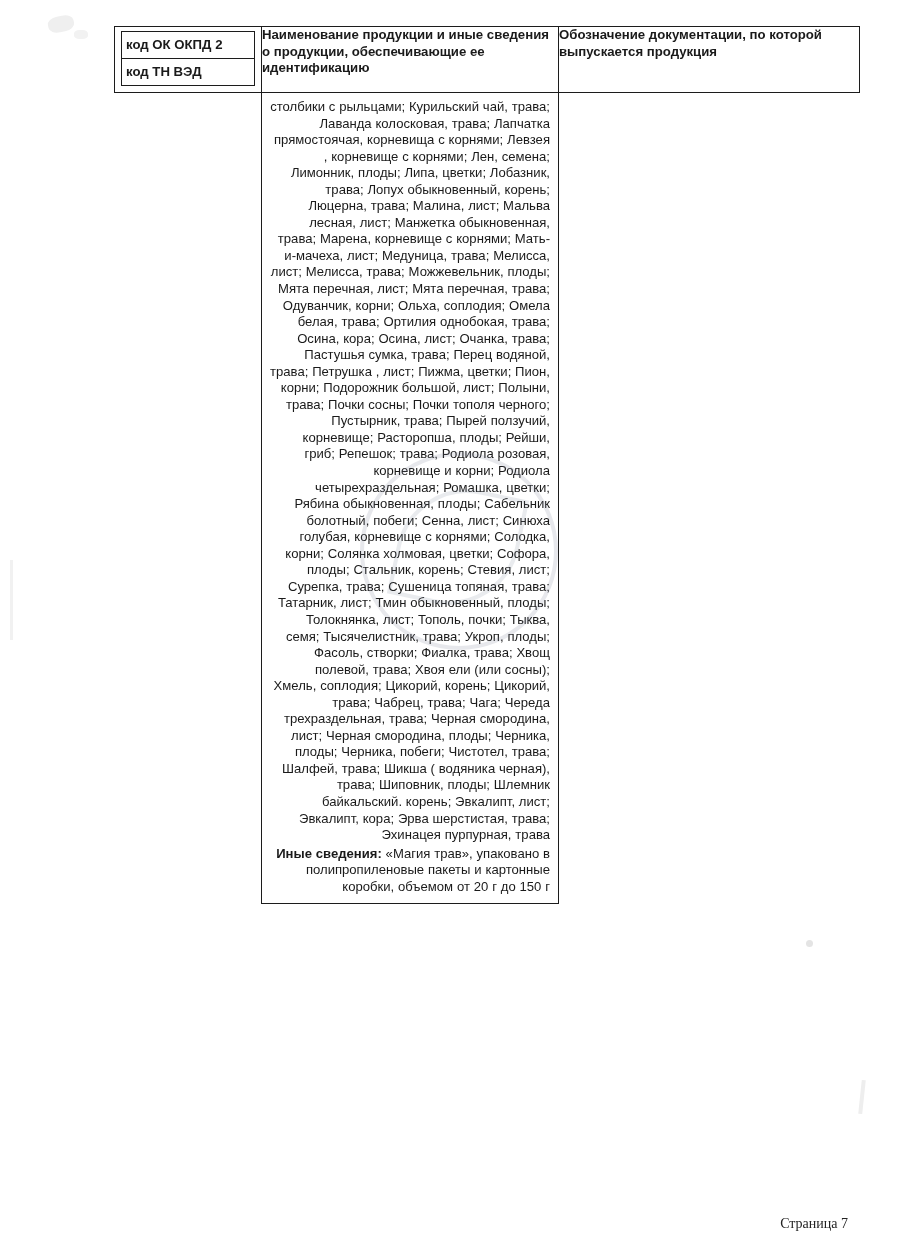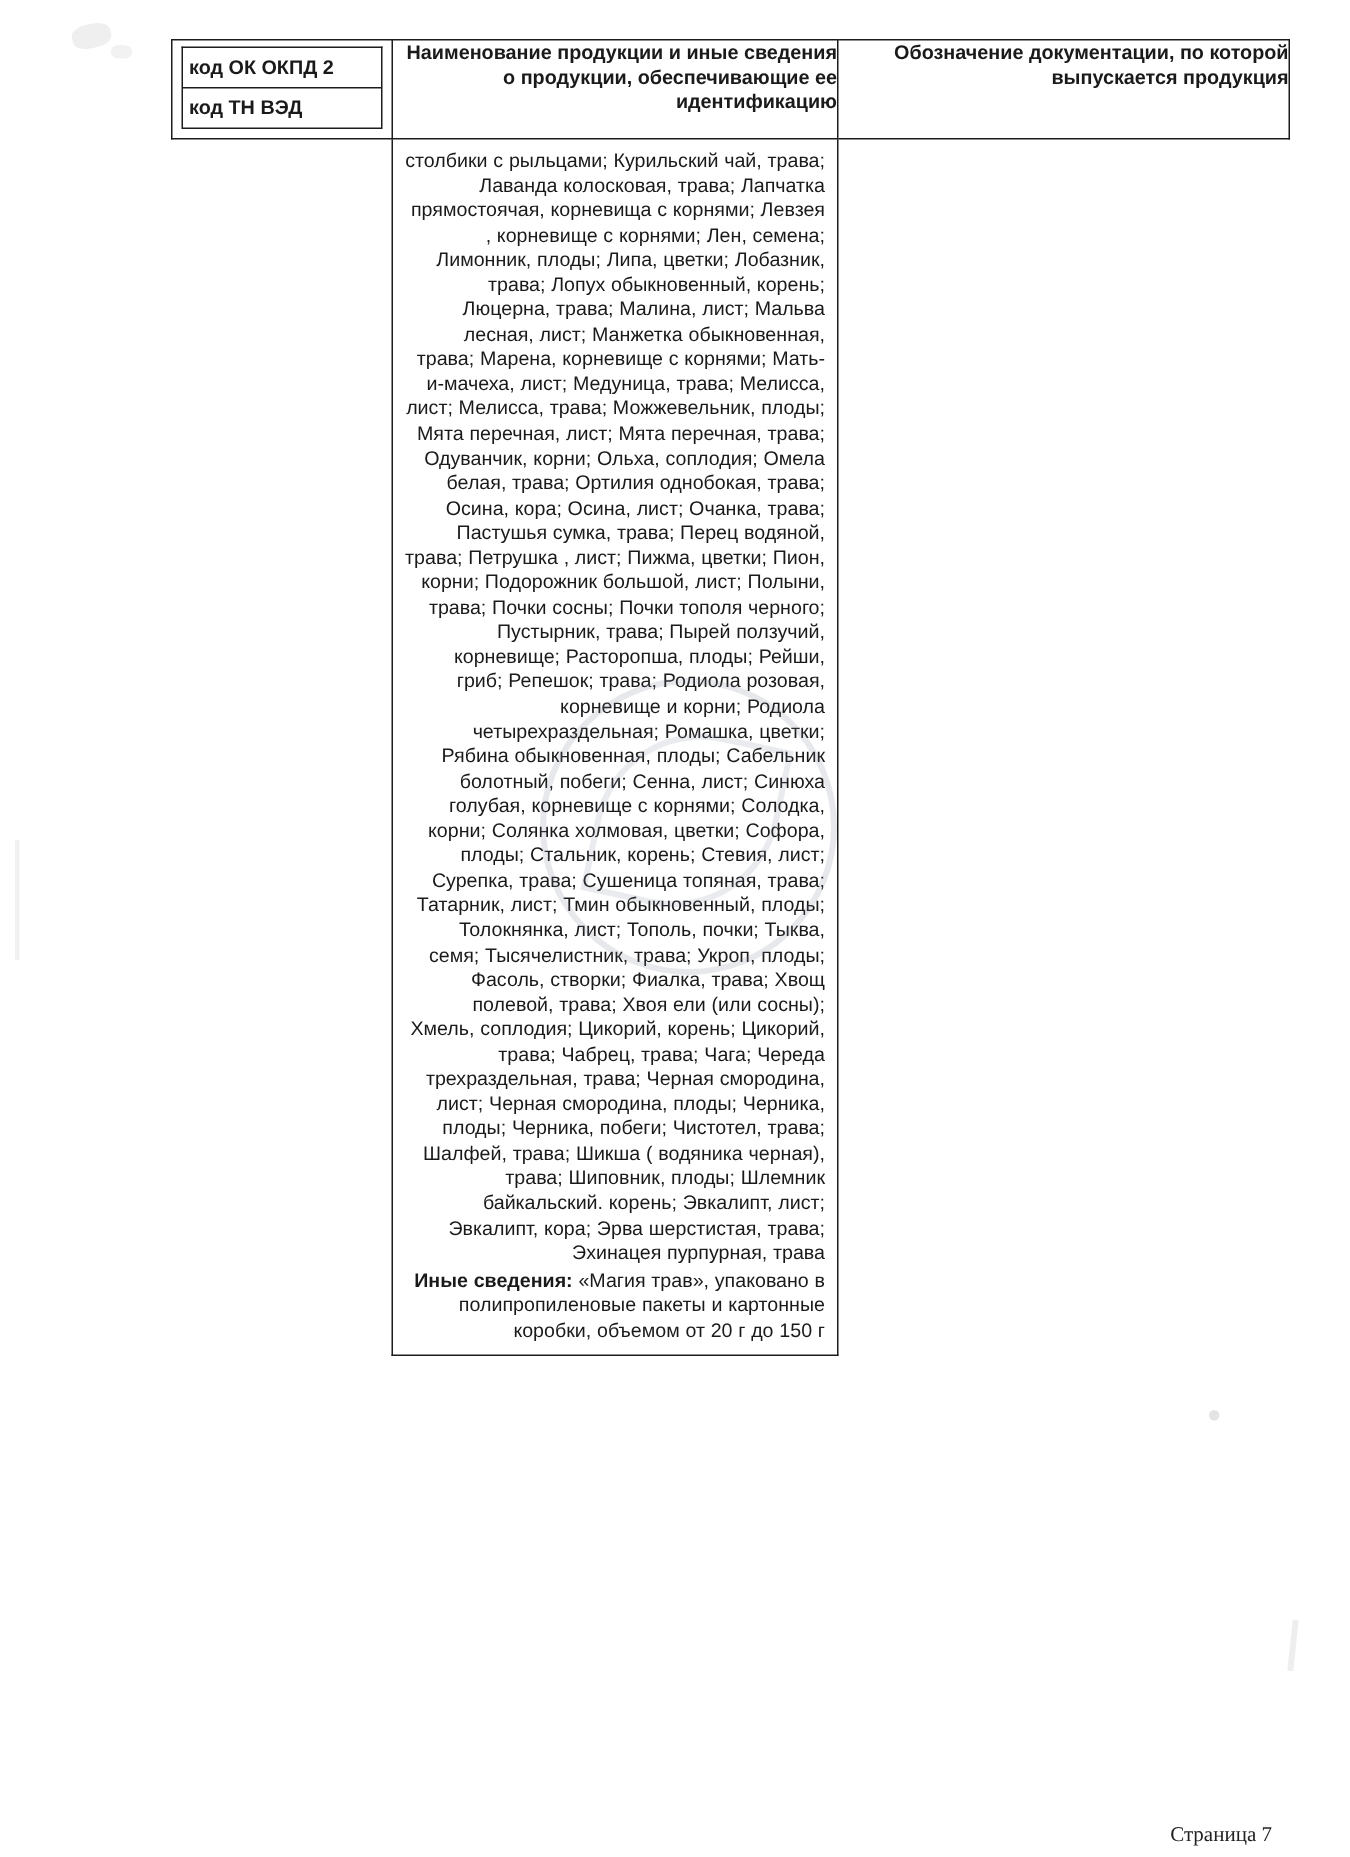--- a/index.html
+++ b/index.html
@@ -37,21 +37,21 @@
     border-collapse: collapse;
   }
   .doc-table td {
     border: 1px solid #1c1c1c;
     vertical-align: top;
     padding: 0;
   }
 
   
   .hdr-cell {
-    text-align: right;
+    text-align: left;
     font-weight: bold;
     font-size: 13.2px;
     line-height: 16.5px;
     padding: 6px 6px 7px 6px;
     margin-top: 36px;
   }
   .col-codes { width: 146px; }
   .col-name  { width: 296px; }
   .col-doc   { width: 300px; }
 

